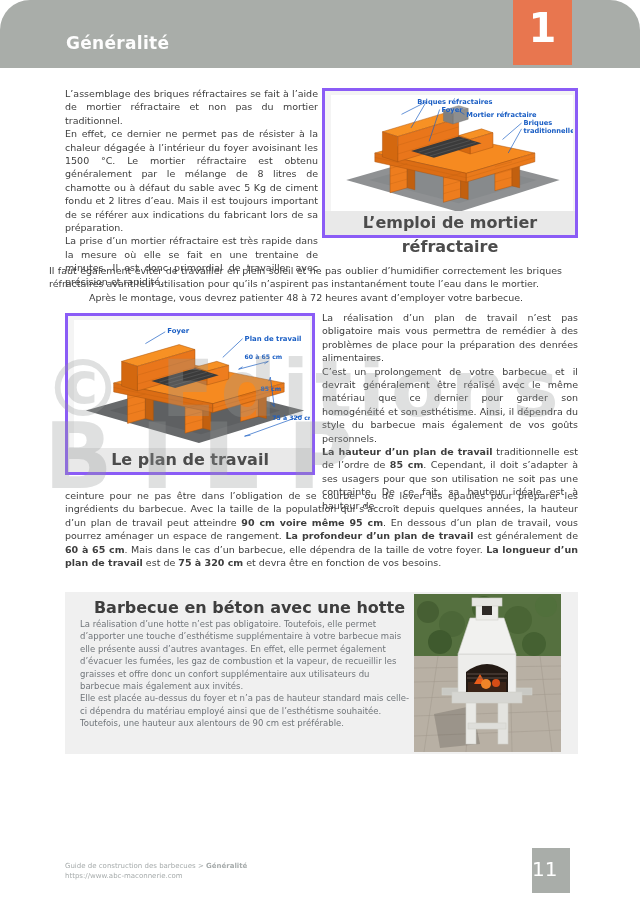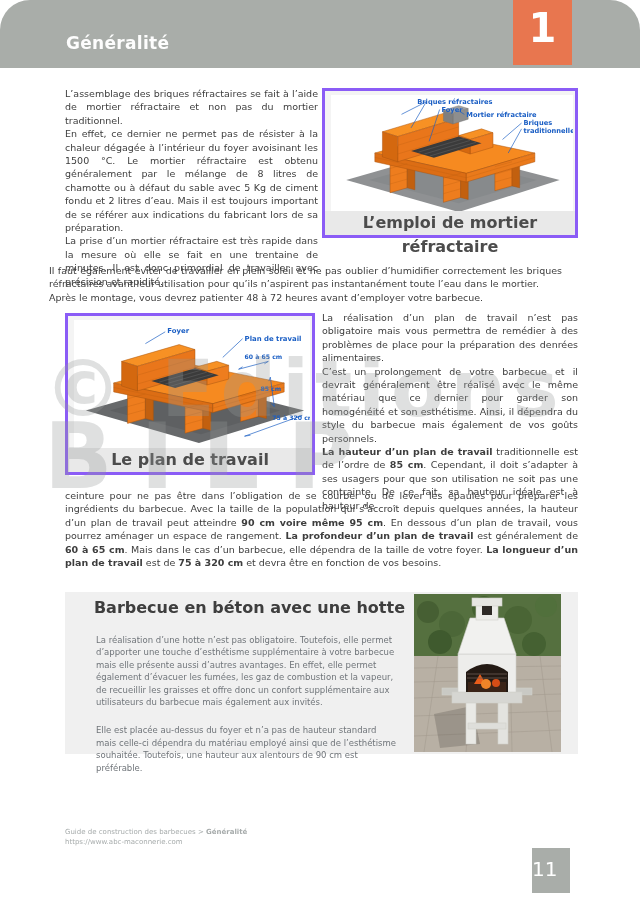--- a/index.html
+++ b/index.html
@@ -25,28 +25,28 @@
   .fig2{left:65px;top:313px;width:250px;height:162px;}
   .fig-img{position:absolute;left:6px;top:4px;background:#ffffff;}
   .fig-caption{position:absolute;left:0;bottom:0;width:100%;height:24px;line-height:24px;
                background:#e9e9e9;text-align:center;font-size:16px;font-weight:bold;color:#4c4c4c;}
   svg text.lbl{font-family:"DejaVu Sans","Liberation Sans",sans-serif;font-weight:bold;fill:#1a5ec4;}
   
   .infobox{left:65px;top:592px;width:513px;height:162px;background:#f0f0f0;}
   .infobox-title{position:absolute;left:15px;top:6px;width:325px;text-align:right;
                  font-size:16px;font-weight:bold;color:#3e3e3e;}
   .infobox-text{position:absolute;left:15px;top:26px;width:332px;font-size:8.5px;line-height:12.4px;color:#70757a;}
-  .infobox-text p{margin:16px;}
+  .infobox-text p{margin:0;}
   .infobox-photo{position:absolute;left:349px;top:2px;width:147px;height:158px;}
   
   .wm{pointer-events:none;color:rgba(150,153,153,.30);font-weight:bold;line-height:1;z-index:40;white-space:nowrap;}
   .wm1{left:44px;top:350px;font-size:78px;letter-spacing:6px;}
   .wm2{left:44px;top:412px;font-size:90px;letter-spacing:28px;}
   
-  .footer-lines{left:65px;top:828px;font-size:7px;line-height:9.5px;color:#a6abab;}
+  .footer-lines{left:65px;top:862px;font-size:7px;line-height:9.5px;color:#a6abab;}
   .pagebox{left:532px;top:848px;width:38px;height:45px;background:#a9ada9;text-align:left;}
   .pagebox span{display:block;margin-top:11px;font-size:20px;color:#ffffff;line-height:1;}
 </style>
 </head>
 <body>
 
 <div class="page">
 
   <div class="abs band"></div>
   <div class="abs page-title">Généralité</div>
@@ -121,21 +121,21 @@
       <text class="lbl" x="127" y="18" font-size="7" text-anchor="middle">Foyer</text>
       <text class="lbl" x="142" y="23" font-size="7" text-anchor="start">Mortier réfractaire</text>
       <text class="lbl" x="202" y="31" font-size="7" text-anchor="start">Briques</text>
       <text class="lbl" x="202" y="39" font-size="7" text-anchor="start">traditionnelles</text>
     </svg>
     <div class="fig-caption">L’emploi de mortier réfractaire</div>
   </div>
 
   <div class="abs body-text wide1">
     <p>Il faut également éviter de travailler en plein soleil et ne pas oublier d’humidifier correctement les briques réfractaires avant leur utilisation pour qu’ils n’aspirent pas instantanément toute l’eau dans le mortier.</p>
-    <p style="text-align:left;">Après le montage, vous devrez patienter 48 à 72 heures avant d’employer votre barbecue.</p>
+    <p style="text-align:left;margin-left:40px;">Après le montage, vous devrez patienter 48 à 72 heures avant d’employer votre barbecue.</p>
   </div>
 
   <div class="abs fig-panel fig2">
     <svg class="fig-img" width="236" height="130" viewBox="0 0 238 132" preserveAspectRatio="none">
       <g>
         <polygon points="12,92 116,62 232,92 126,125" fill="#67696b"></polygon>
         <polygon points="36,92 116,69 208,92 128,116" fill="#5e6062"></polygon>
       </g>
       <g stroke="#a85510" stroke-width="0.5">
         <polygon points="54,72 72,67 72,100 54,105" fill="#ee7d1e"></polygon>

